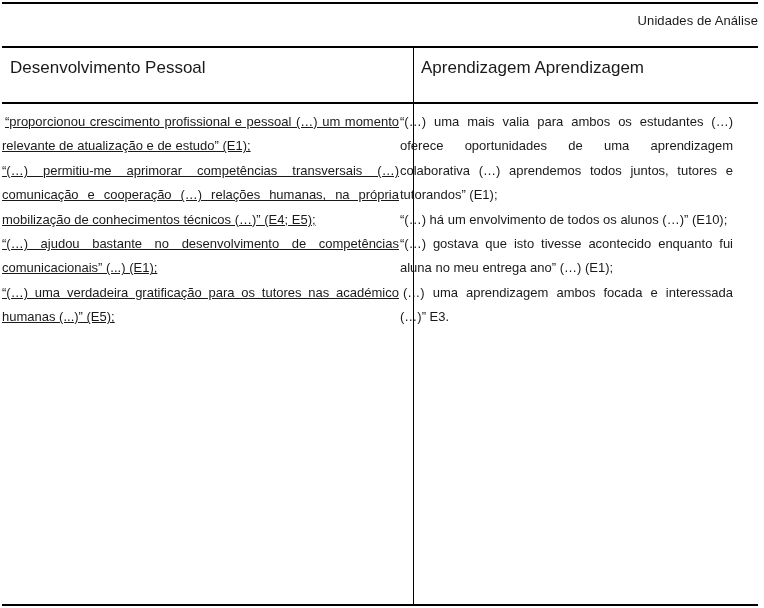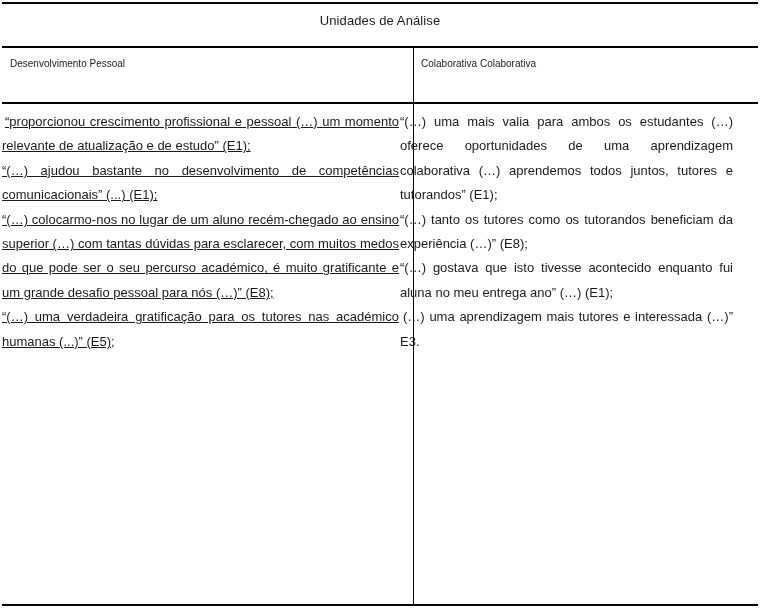--- a/index.html
+++ b/index.html
@@ -28,28 +28,28 @@
       top: 47px;
       width: 1px;
       height: 558px;
       background: #000;
     }
     .title {
       position: absolute;
       left: 2px;
       width: 756px;
       top: 13px;
-      text-align: center;
+      text-align: right;
       font-size: 13px;
       letter-spacing: 0.1px;
     }
     .col-head {
       position: absolute;
       top: 58px;
-      font-size: 10px;
+      font-size: 17px;
     }
     .col-head.left { left: 10px; }
     .col-head.right { left: 421px; }
     .col {
       position: absolute;
       top: 110px;
       font-size: 13px;
       line-height: 24.4px;
       text-align: justify;
     }
@@ -66,31 +66,31 @@
 </head>
 <body>
 
 <div>
   <div class="hline" style="top:2px;"></div>
   <div class="title">Unidades de Análise</div>
   <div class="hline" style="top:46px;"></div>
   <div class="vline"></div>
 
   <div class="col-head left">Desenvolvimento Pessoal</div>
-  <div class="col-head right">Colaborativa Colaborativa</div>
+  <div class="col-head right">Aprendizagem Aprendizagem</div>
   <div class="hline" style="top:102px;"></div>
 
   <div class="col left">
     <p class="quote indent">“proporcionou crescimento profissional e pessoal (…) um momento relevante de atualização e de estudo” (E1);</p>
+    <p class="quote">“(…) permitiu-me aprimorar competências transversais (…) comunicação e cooperação (…) relações humanas, na própria mobilização de conhecimentos técnicos (…)” (E4; E5);</p>
     <p class="quote">“(…) ajudou bastante no desenvolvimento de competências comunicacionais” (...) (E1);</p>
-    <p class="quote">“(…) colocarmo-nos no lugar de um aluno recém-chegado ao ensino superior (…) com tantas dúvidas para esclarecer, com muitos medos do que pode ser o seu percurso académico, é muito gratificante e um grande desafio pessoal para nós (…)” (E8);</p>
     <p class="quote">“(…) uma verdadeira gratificação para os tutores nas académico humanas (...)” (E5);</p>
   </div>
 
   <div class="col right">
     <p class="quote">“(…) uma mais valia para ambos os estudantes (…) oferece oportunidades de uma aprendizagem colaborativa (…) aprendemos todos juntos, tutores e tutorandos” (E1);</p>
-    <p class="quote">“(…) tanto os tutores como os tutorandos beneficiam da experiência (…)” (E8);</p>
+    <p class="quote">“(…) há um envolvimento de todos os alunos (…)” (E10);</p>
     <p class="quote">“(…) gostava que isto tivesse acontecido enquanto fui aluna no meu entrega ano” (…) (E1);</p>
-    <p class="quote indent">(…) uma aprendizagem mais tutores e interessada (…)” E3.</p>
+    <p class="quote indent">(…) uma aprendizagem ambos focada e interessada (…)” E3.</p>
   </div>
 
   <div class="hline" style="top:604px;"></div>
 </div>
 
 </body></html>

